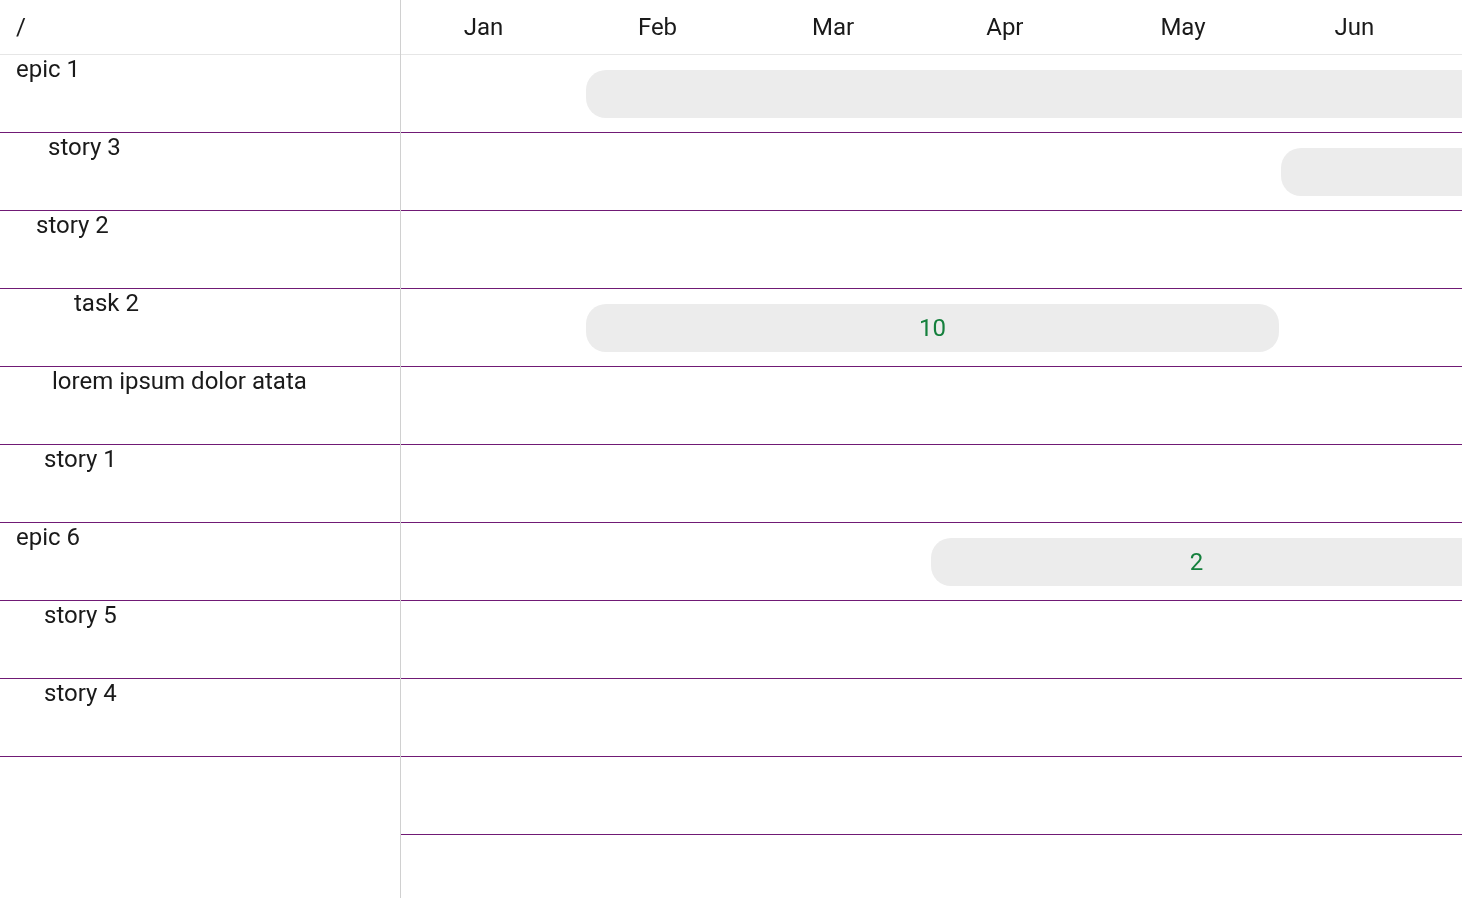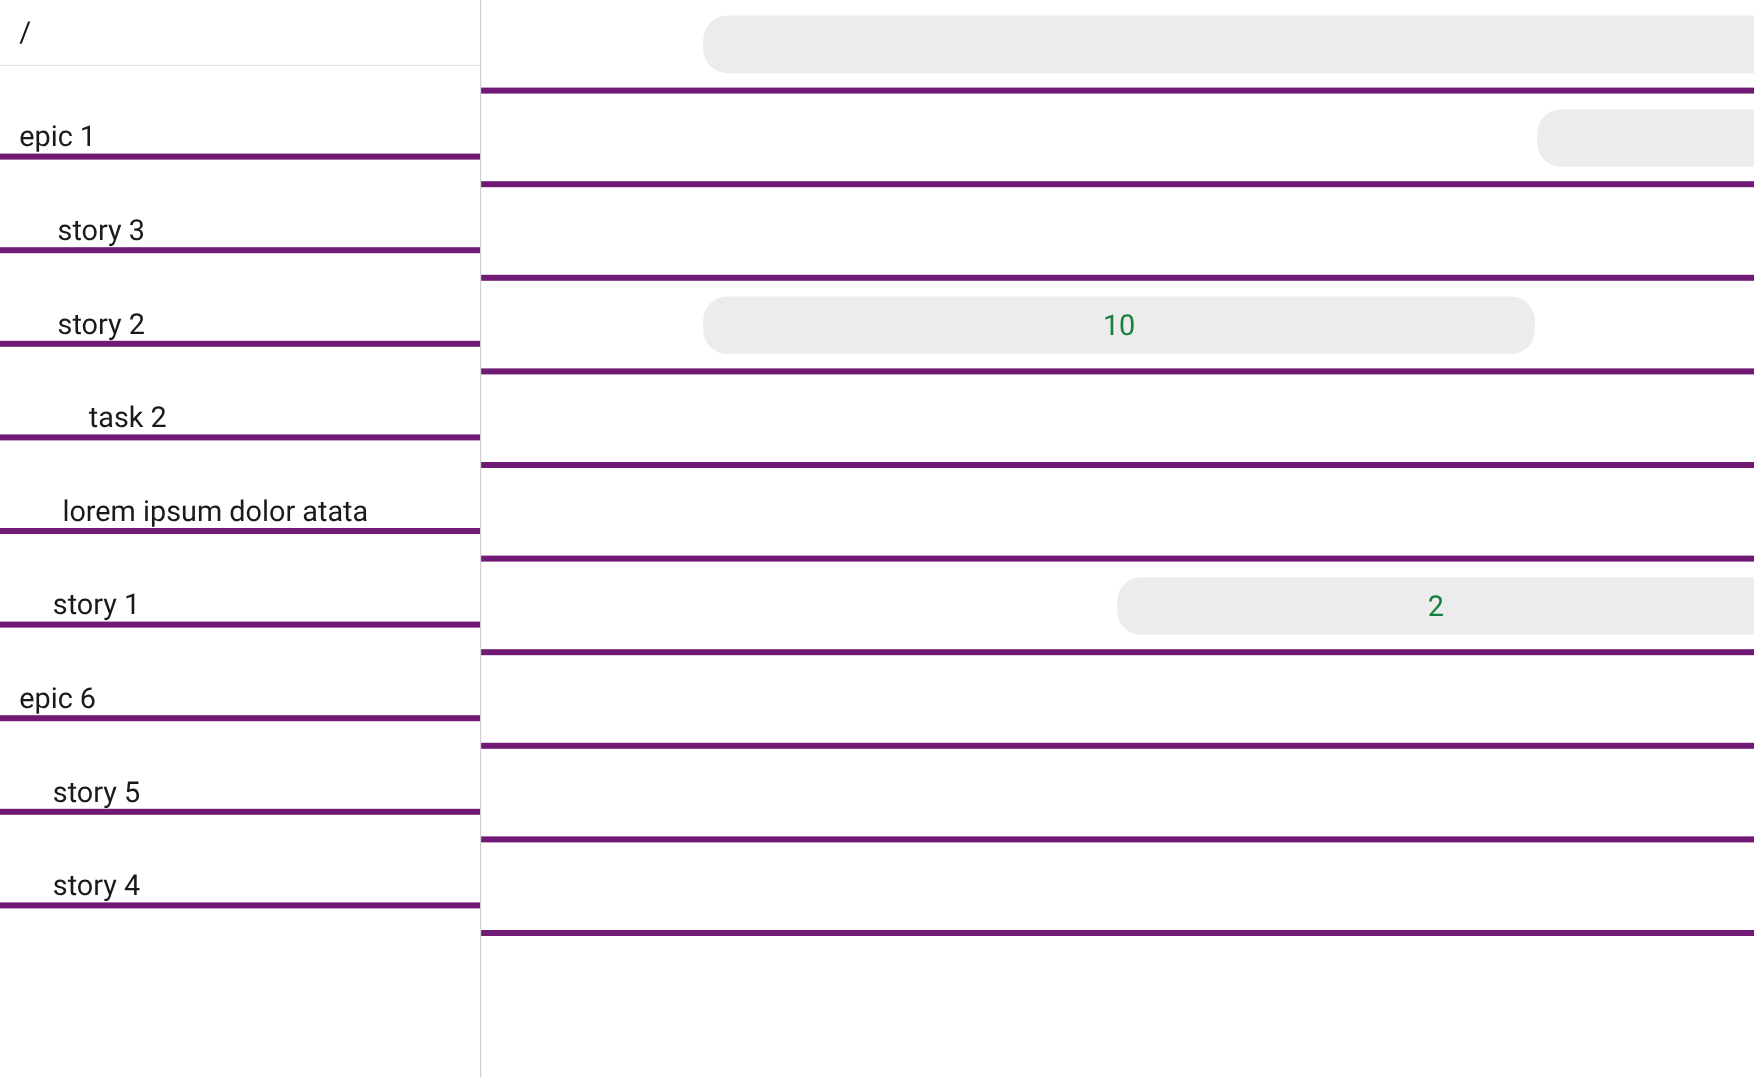--- a/index.html
+++ b/index.html
@@ -54,23 +54,23 @@
   }
   .month {
     position: absolute;
     top: 0; bottom: 0;
     display: flex;
     align-items: center;
     font-weight: 400;
   }
   .row {
     height: 78px;
-    border-bottom: 5px solid #701a75;
+    border-bottom: 1px solid #701a75;
     display: flex;
-    align-items: flex-end;
+    align-items: flex-start;
     user-select: none;
   }
   .side-label {
     white-space: nowrap;
     overflow: hidden;
     text-overflow: ellipsis;
   }
   .time-row {
     position: relative;
   }
@@ -102,21 +102,21 @@
     <div class="hdr-row side-hdr">
       <span>/</span>
     </div>
     <div id="side-rows">
         <div class="row" style="padding-left: 16px;">
           <span class="side-label">epic 1</span>
         </div>
         <div class="row" style="padding-left: 48px;">
           <span class="side-label">story 3</span>
         </div>
-        <div class="row" style="padding-left: 48px;">
+        <div class="row" style="padding-left: 36px;">
           <span class="side-label">story 2</span>
         </div>
         <div class="row" style="padding-left: 74px;">
           <span class="side-label">task 2</span>
         </div>
         <div class="row" style="padding-left: 52px;">
           <span class="side-label">lorem ipsum dolor atata</span>
         </div>
         <div class="row" style="padding-left: 44px;">
           <span class="side-label">story 1</span>
@@ -127,20 +127,30 @@
         <div class="row" style="padding-left: 44px;">
           <span class="side-label">story 5</span>
         </div>
         <div class="row" style="padding-left: 44px;">
           <span class="side-label">story 4</span>
         </div>
       </div>
   </div>
 
   <div class="time-col">
+    <div class="hdr-row">
+      <div class="months" id="months">
+          <div class="month" style="left: 6%;">Jan</div>
+          <div class="month" style="left: 22.4%;">Feb</div>
+          <div class="month" style="left: 38.8%;">Mar</div>
+          <div class="month" style="left: 55.2%;">Apr</div>
+          <div class="month" style="left: 71.6%;">May</div>
+          <div class="month" style="left: 88%;">Jun</div>
+        </div>
+    </div>
     <div id="time-rows">
         <div class="row time-row">
           <div class="bar clip-right" style="left: 17.5%; right: 0%;">
             <span></span>
           </div>
         </div>
         <div class="row time-row">
           <div class="bar clip-right" style="left: 83%; right: 0%;">
             <span></span>
           </div>

